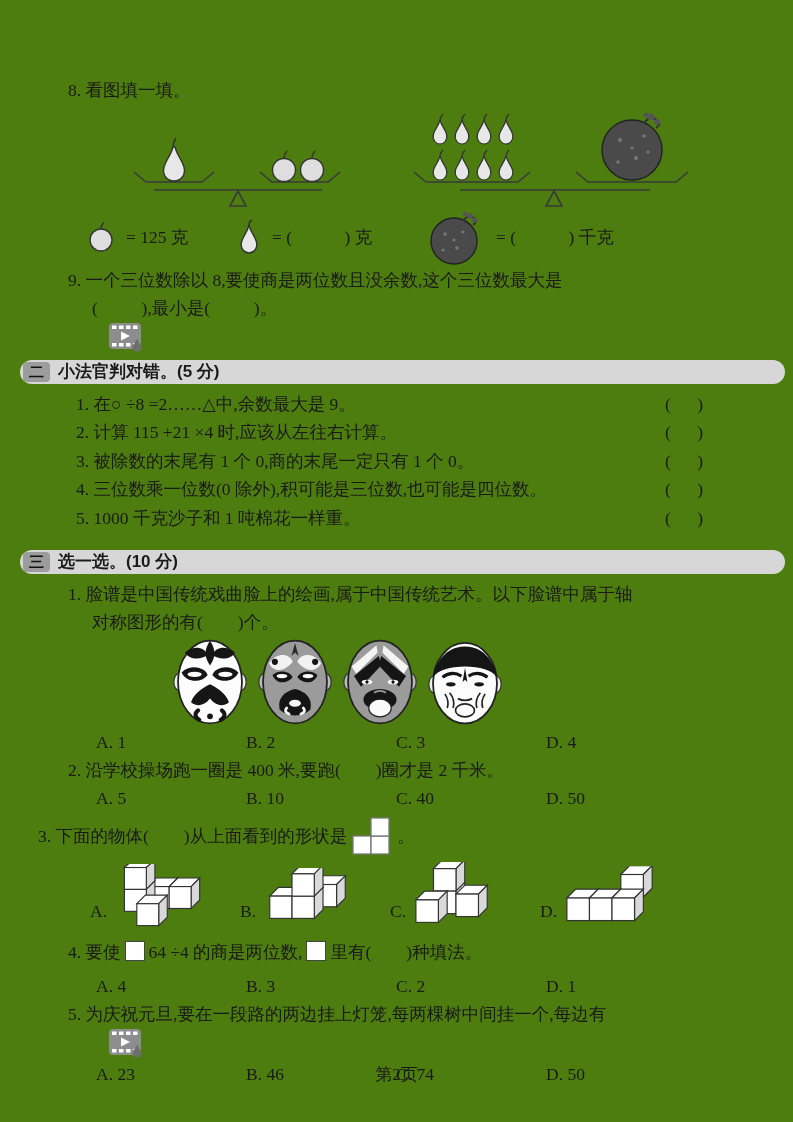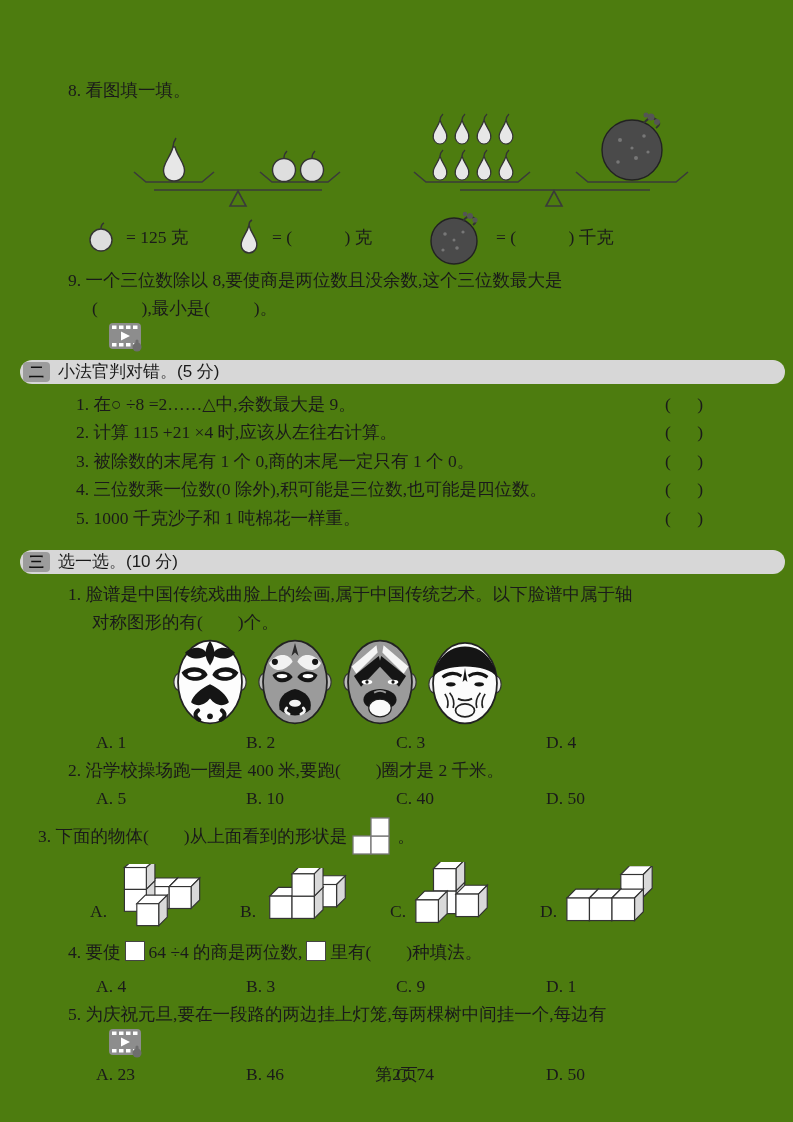--- a/index.html
+++ b/index.html
@@ -7,21 +7,21 @@
         font-family:"Liberation Serif","DejaVu Serif",serif;color:#1a1a1a;font-size:17.5px;}
   .t{white-space:pre;}
   .line{line-height:28px;}
   .q{padding-left:68px;}
   .q2nd{padding-left:92px;}
   
   .banner{position:relative;margin:0 8px 0 20px;height:24px;border-radius:12px;background:#d7d7d7;}
   .badge{position:absolute;left:3px;top:2px;width:27px;height:20px;border-radius:4px;background:#9c9c9c;
          color:#111;font-family:"Liberation Sans","DejaVu Sans",sans-serif;font-weight:bold;
          font-size:15px;line-height:20px;text-align:center;}
-  .btitle{margin-left:38px;font-family:"Liberation Sans","DejaVu Sans",sans-serif;font-weight:normal;
+  .btitle{margin-left:38px;font-family:"Liberation Sans","DejaVu Sans",sans-serif;font-weight:bold;
           font-size:17px;line-height:24px;display:inline-block;white-space:pre;}
   
   .tf{display:flex;justify-content:space-between;padding:0 90px 0 76px;line-height:28.4px;}
   
   .opts{padding-left:96px;line-height:28px;}
   .opt{display:inline-block;width:150px;white-space:pre;}
   
   .scales{display:flex;align-items:flex-end;padding-left:118px;gap:46px;height:100px;margin-top:6px;}
   .eqrow{display:flex;align-items:center;padding-left:84px;height:58px;margin-top:-2px;}
   .eq{display:flex;align-items:center;gap:8px;}
@@ -398,21 +398,21 @@
             </g>
         </g>
       </svg>
     </div>
   </div>
 
   <div class="line q pt6">
     <span class="t">4. 要使</span><span class="box"></span><span class="t">64 ÷4 的商是两位数,</span><span class="box"></span><span class="t">里有(        )种填法。</span>
   </div>
   <div class="opts pt6">
-    <span class="opt">A. 4</span><span class="opt">B. 3</span><span class="opt">C. 9</span><span class="opt">D. 1</span>
+    <span class="opt">A. 4</span><span class="opt">B. 3</span><span class="opt">C. 2</span><span class="opt">D. 1</span>
   </div>
 
   <div class="line q t">5. 为庆祝元旦,要在一段路的两边挂上灯笼,每两棵树中间挂一个,每边有</div>
   <div class="line q2nd" style="line-height:34px">
     <svg class="vicon" width="38" height="32" viewBox="0 0 38 32">
       <rect x="1" y="1" width="32" height="26" rx="4" fill="#8d8d8d"></rect>
       <rect x="4" y="3.5" width="4.5" height="3.5" fill="#fff"></rect>
         <rect x="11" y="3.5" width="4.5" height="3.5" fill="#fff"></rect>
         <rect x="18" y="3.5" width="4.5" height="3.5" fill="#fff"></rect>
         <rect x="25" y="3.5" width="4.5" height="3.5" fill="#fff"></rect>

